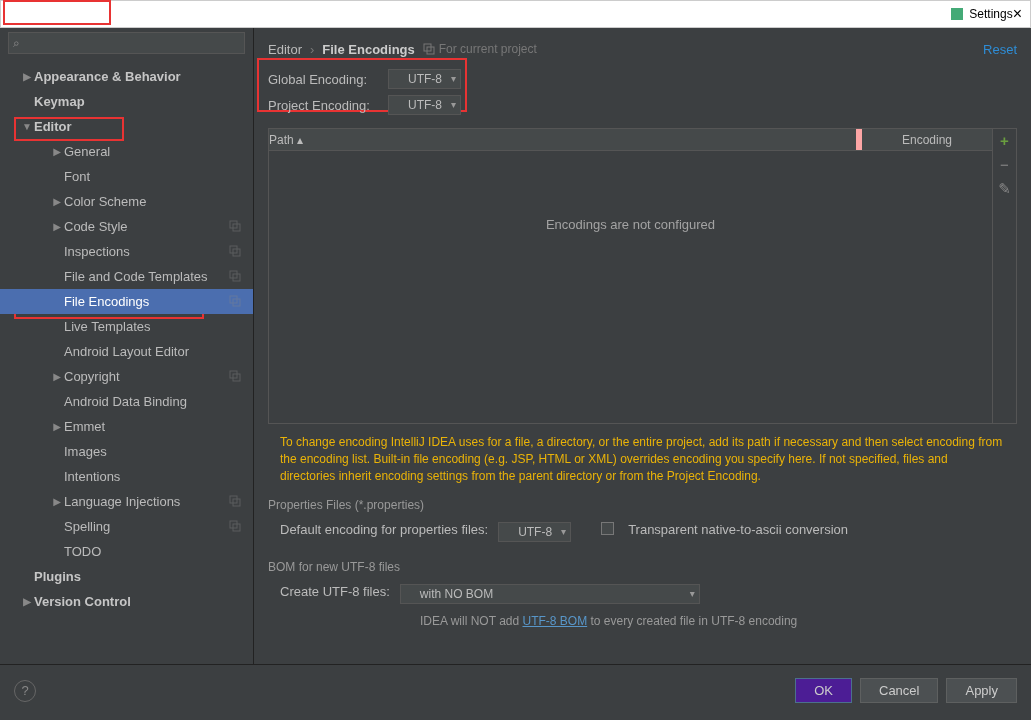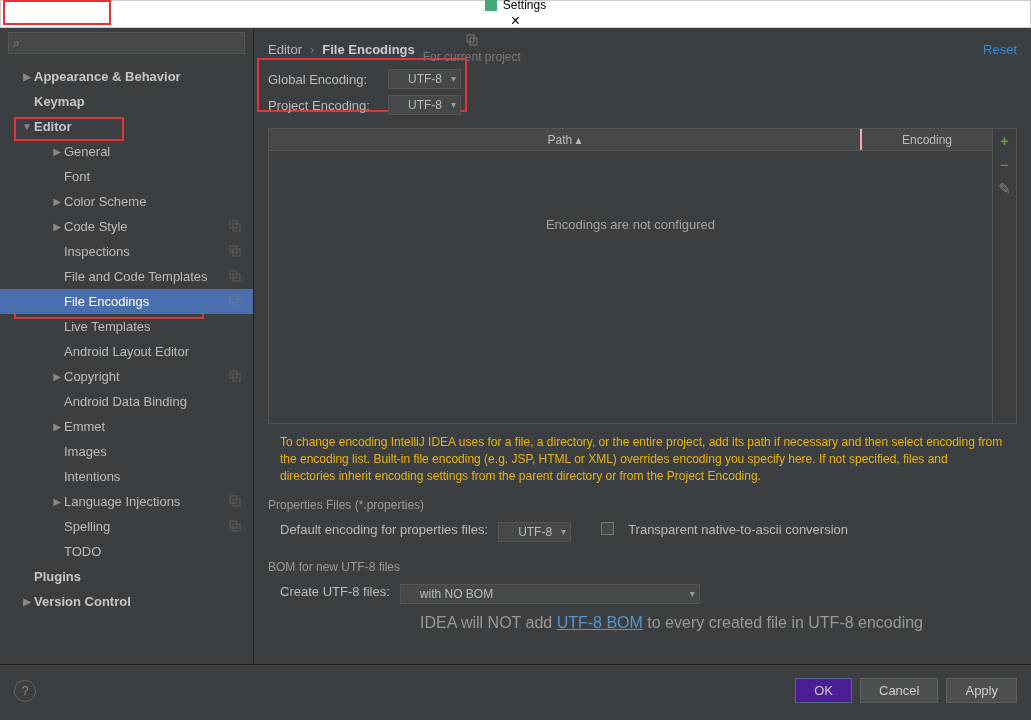--- a/index.html
+++ b/index.html
@@ -1,19 +1,19 @@
 <!DOCTYPE html>
 <html><head>
 <meta charset="utf-8">
 <style>
 * { margin:0; padding:0; box-sizing:border-box; font-family:"Segoe UI",Arial,sans-serif; }
 body { width:1031px; height:720px; background:#3c3f41; overflow:hidden; position:relative; }
 
 
-.titlebar { height:28px; background:#fff; display:flex; align-items:center; padding:0 8px; justify-content:center; border:1px solid #ccc;flex-direction:column; }
+.titlebar { height:28px; background:#fff; display:flex; align-items:center; padding:0 8px; justify-content:flex-end; border:1px solid #ccc; }
 .titlebar .left { display:flex; align-items:center; gap:6px; }
 .titlebar .icon { width:12px; height:12px; background:#4a7 ; }
 .titlebar .title { font-size:12px; color:#000; }
 .titlebar .close { font-size:16px; cursor:pointer; color:#000; }
 
 
 .body { display:flex; height:636px; background:#3c3f41; }
 
 
 .sidebar { width:254px; background:#3c3f41; border-right:1px solid #222; display:flex; flex-direction:column; }
@@ -28,46 +28,46 @@
 .node .arrow { width:14px; display:inline-block; color:#888; font-size:10px; text-align:center; }
 .node .lbl { flex:1; }
 .node .copyicn { width:14px; height:14px; margin-right:10px; opacity:0.4; }
 .node.selected { background:#4b6eaf; color:#fff; }
 
 
 .content { flex:1; display:flex; flex-direction:column; color:#bbb; position:relative; }
 .crumbs { height:28px; display:flex; align-items:center; padding:14px 14px 0 14px; font-size:13px; gap:8px; }
 .crumbs .sep { color:#777; }
 .crumbs .active { font-weight:bold; color:#ccc; }
-.crumbs .proj { color:#777; font-size:12px; display:flex; align-items:center; gap:4px;flex-direction:column; }
+.crumbs .proj { color:#777; font-size:12px; display:flex; align-items:center; gap:4px; }
 .crumbs .reset { margin-left:auto; color:#2e8dd6; cursor:pointer; }
 
 .topform { padding:10px 14px; }
 .row { display:flex; align-items:center; height:26px; font-size:13px; gap:10px; }
 .row .lab { width:110px; color:#bbb; }
 .dropdown { background:#45494a; border:1px solid #555; color:#bbb; padding:1px 18px 1px 19px; font-size:12px; position:relative; display:inline-block; min-width:48px; height:20px; line-height:16px; cursor:pointer; }
 .dropdown::after { content:"▾"; position:absolute; right:4px; top:1px; font-size:10px; color:#999; }
 
 .tablewrap { margin:0 14px 0 14px; border:1px solid #555; height:296px; display:flex; background:#3c3f41; }
 .tablemain { flex:1; position:relative; }
 .thead { display:flex; height:22px; background:#45494a; border-bottom:1px solid #555; font-size:12px; color:#bbb; }
-.thead .col1 { flex:1; text-align:center; border-right:2px solid #fca5a5; line-height:22px; }
+.thead .col1 { flex:1; text-align:left; border-right:6px solid #fca5a5; line-height:22px; }
 .thead .col2 { width:130px; text-align:center; line-height:22px; }
 .tablemain .empty { position:absolute; top:88px; width:100%; text-align:center; color:#a3a3a3; font-size:13px; }
 .sidebtns { width:24px; background:#3c3f41; border-left:1px solid #555; display:flex; flex-direction:column; align-items:center; padding-top:4px; gap:8px; }
 .sidebtns .b { width:16px; height:16px; color:#888; cursor:pointer; font-size:15px; line-height:16px; text-align:center; }
 .sidebtns .plus { color:#6a9e3f; font-weight:bold; }
 
 .helptext { padding:10px 26px; font-size:12px; color:#eab308; line-height:1.4; }
 
 .section-title { padding:4px 14px; font-size:12px; color:#999; }
 .subrow { display:flex; align-items:flex-start; padding:6px 26px; font-size:13px; gap:10px; }
 .checkbox { width:13px; height:13px; border:1px solid #777; background:#45494a; display:inline-block; margin-right:4px; }
 .wide-dd { min-width:300px; }
-.hint { padding:4px 26px 0 26px; font-size:16px; color:#999; text-align:left; margin-left:140px; }
+.hint { padding:4px 26px 0 26px; font-size:12px; color:#999; text-align:left; margin-left:140px; }
 .hint a { color:#5896c9; text-decoration:underline; }
 
 
 .footer { height:52px; border-top:1px solid #222; display:flex; align-items:center; padding:0 14px; background:#3c3f41; }
 .footer .help { width:22px; height:22px; border-radius:50%; border:1px solid #666; color:#888; text-align:center; line-height:20px; font-size:13px; cursor:pointer; }
 .footer .spacer { flex:1; }
 .footer button { background:#4c5052; border:1px solid #5e6060; color:#ccc; padding:4px 18px; font-size:13px; margin-left:8px; cursor:pointer; }
 .footer button.primary { background:#4c1d95; border-color:#4c708c; }
 
 

